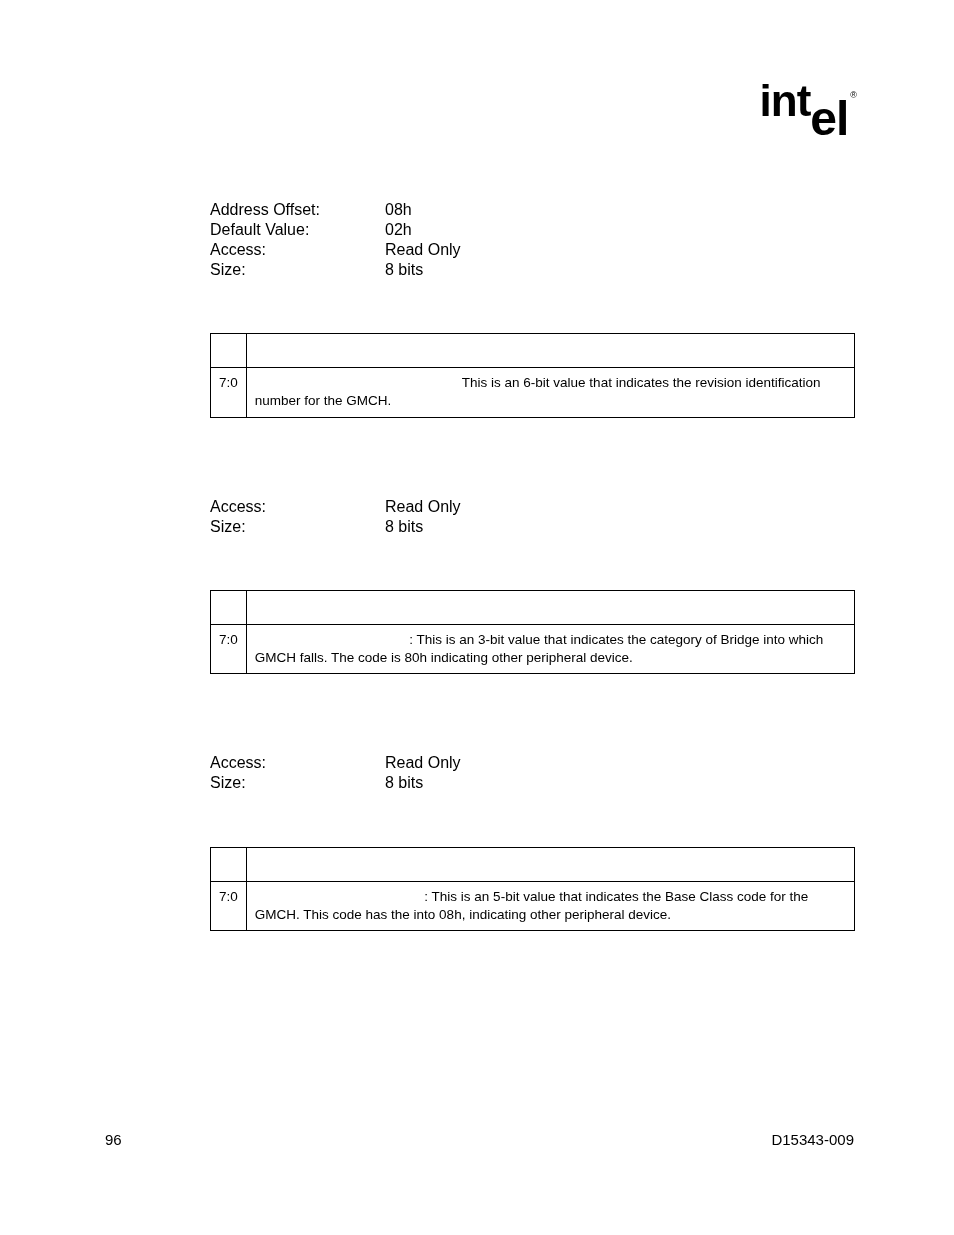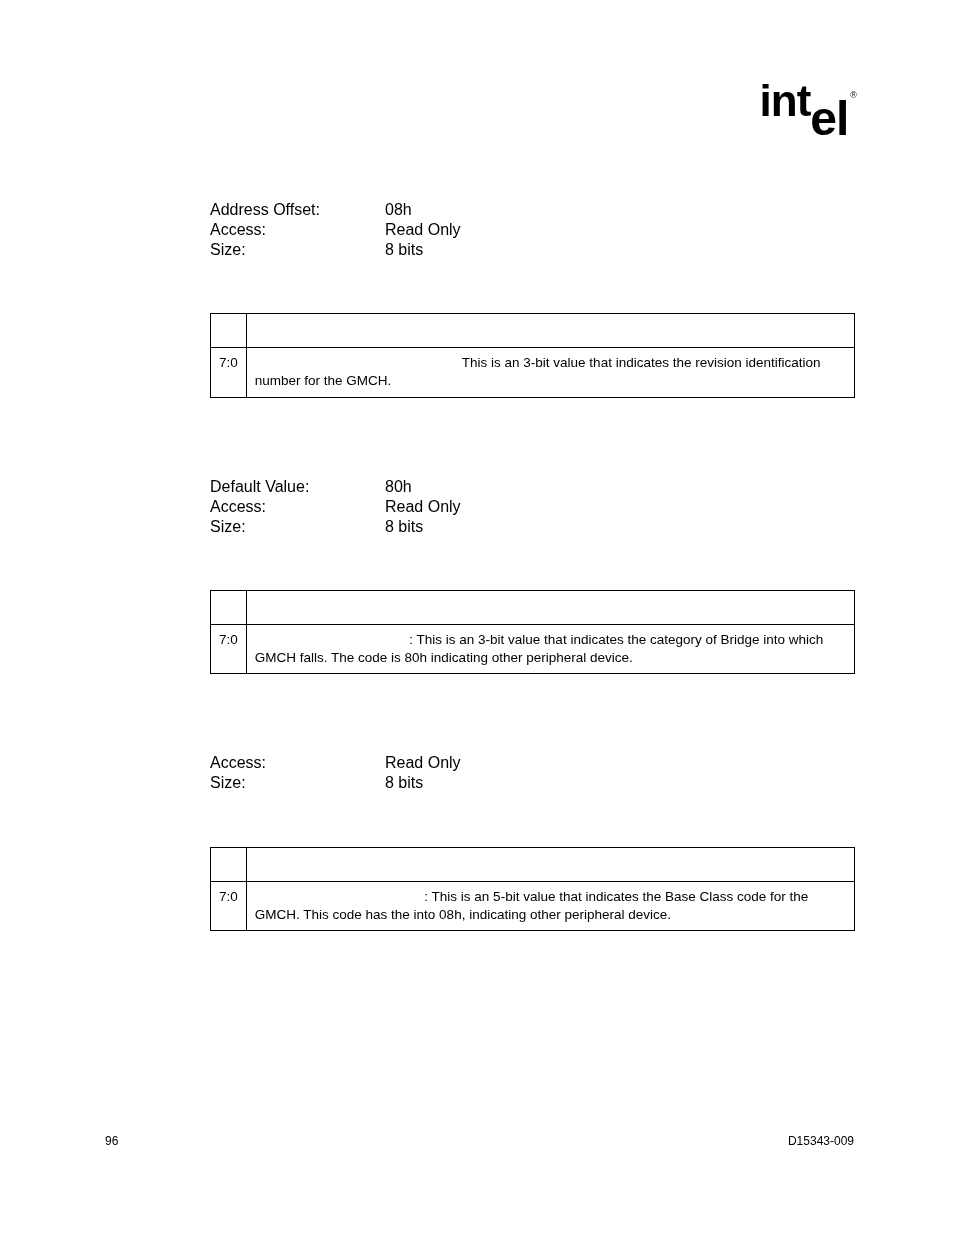--- a/index.html
+++ b/index.html
@@ -14,60 +14,60 @@
   .kv { margin-bottom: 2px; font-size: 16px; }
   .kv-block { margin-bottom: 22px; }
   .kv .k { display: inline-block; width: 175px; }
   .kv .v { display: inline-block; }
   .body-para { font-size: 13.5px; margin-bottom: 14px; line-height: 1.35; color:#fff;}
   table.reg { width: 100%; border-collapse: collapse; font-size: 13.5px; margin-bottom: 44px; }
   table.reg th, table.reg td { border: 1px solid #000; padding: 6px 8px; text-align: left; vertical-align: top; line-height: 1.35; }
   table.reg th { font-weight: bold; height: 34px; color:#fff;}
   table.reg td.bit { width: 34px; }
   table.reg td .field-name { font-weight: bold; color:#fff; }
-  .footer { position: absolute; bottom: 87px; left: 105px; right: 100px; display: flex; justify-content: space-between; font-size: 12px; }
+  .footer { position: absolute; bottom: 87px; left: 105px; right: 100px; display: flex; justify-content: space-between; font-size: 15px; }
 </style>
 </head>
 <body>
 <div class="page">
 
 <div class="running-header">Register Description</div>
 
 <div class="logo">
   <span>int</span><span class="tail">el</span><span class="reg">®</span>
 </div>
 
 <div class="content">
 
   <div class="section-heading">4.2.3 RID — Revision Identification</div>
   <div class="kv-block">
     <div class="kv"><span class="k">Address Offset:</span><span class="v">08h</span></div>
+    <div class="kv"><span class="k">Default Value:</span><span class="v">02h</span></div>
     <div class="kv"><span class="k">Access:</span><span class="v">Read Only</span></div>
     <div class="kv"><span class="k">Size:</span><span class="v">8 bits</span></div>
   </div>
   <div class="body-para">This register contains the revision number for Device #6.</div>
   <table class="reg">
     <tbody>
           <tr>
       <th>Bit</th>
       <th>Description</th>
     </tr>
     <tr>
       <td class="bit">7:0</td>
       <td>
-        <span class="field-name">Revision Identification Number: </span><span>This is an 3-bit value that indicates the revision</span>
+        <span class="field-name">Revision Identification Number: </span><span>This is an 6-bit value that indicates the revision</span>
         <span>identification number for the GMCH.</span>
       </td>
     </tr>
   </tbody>
       </table>
 
   <div class="section-heading">4.2.4 SUBC — Sub Class Code</div>
   <div class="kv-block">
-    <div class="kv"><span class="k">Default Value:</span><span class="v">80h</span></div>
     <div class="kv"><span class="k">Access:</span><span class="v">Read Only</span></div>
     <div class="kv"><span class="k">Size:</span><span class="v">8 bits</span></div>
   </div>
   <div class="body-para">This register contains the Sub-Class Code for Device #6.</div>
   <table class="reg">
     <tbody>
           <tr>
       <th>Bit</th>
       <th>Description</th>
     </tr>

